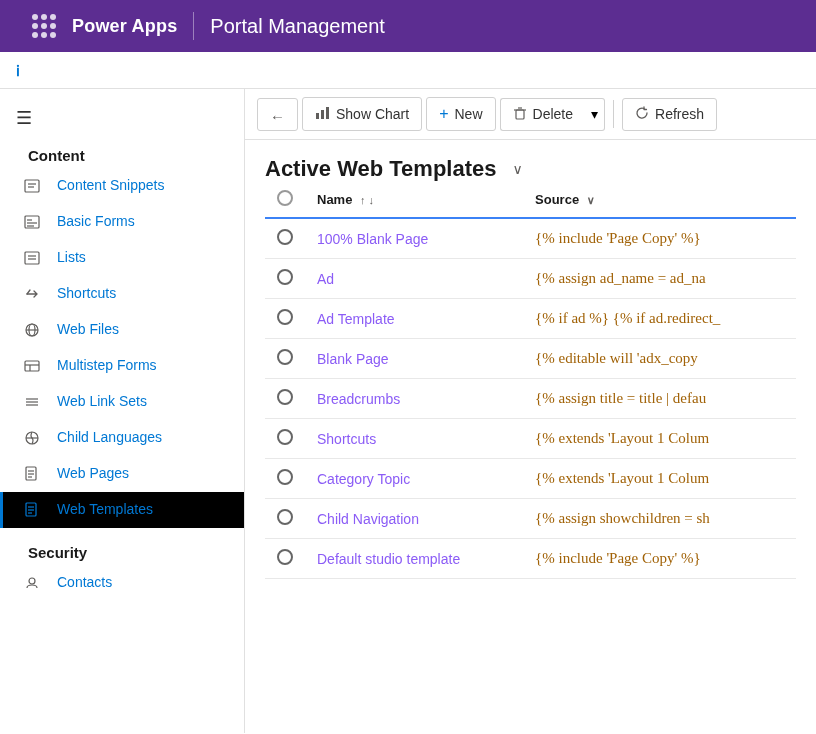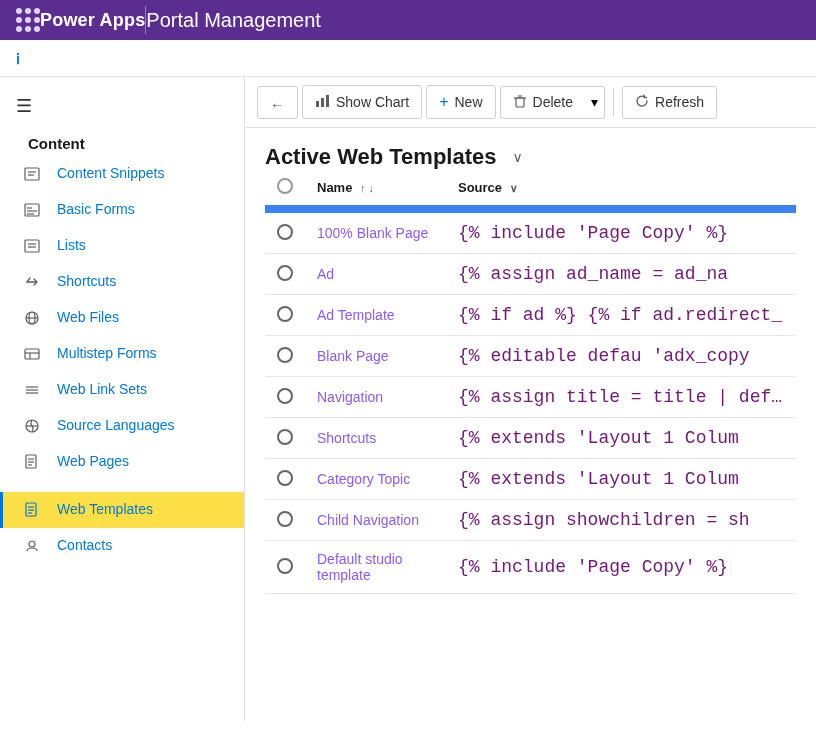--- a/index.html
+++ b/index.html
@@ -1,24 +1,25 @@
 <!DOCTYPE html>
 <html><head>
   <meta charset="utf-8">
   <style>
     * { box-sizing: border-box; margin: 0; padding: 0; }
     body { font-family: 'Segoe UI', Arial, sans-serif; font-size: 14px; background: #fff; width: 816px; height: 734px; overflow: hidden; }
 
     
     .header-bar {
       background: #5c2d91;
-      height: 40px;
-      display: flex;
-      align-items: center;
-      padding: 0 16px;
+      height: 52px;
+      display: flex;
+      align-items: center;
+      padding: 0 32px;
+      gap: 16px;
     }
     .header-dots {
       display: grid;
       grid-template-columns: repeat(3, 6px);
       gap: 3px;
     }
     .header-dots span {
       width: 6px;
       height: 6px;
       background: rgba(255,255,255,0.8);
@@ -91,24 +92,23 @@
       align-items: flex-start;
       gap: 16px;
       padding: 9px 20px;
       cursor: pointer;
       color: #0078d4;
       font-size: 14px;
       border-left: 3px solid transparent;
     }
     .sidebar-item.active {
       border-left: 3px solid #0078d4;
-      background: #fde047;
+      background: #000000;
       color: #0078d4;
       font-weight: 500;
-      margin-top: 12px;
     }
     .sidebar-item-icon {
       width: 18px;
       height: 18px;
       display: flex;
       align-items: center;
       justify-content: center;
       font-size: 14px;
       color: #605e5c;
       flex-shrink: 0;
@@ -192,21 +192,21 @@
       font-size: 14px;
       cursor: pointer;
     }
 
     
     .data-table {
       width: 100%;
       border-collapse: collapse;
     }
     .data-table thead tr {
-      border-bottom: 8px solid #3b82f6;
+      border-bottom: 2px solid #3b82f6;
     }
     .data-table th {
       text-align: left;
       padding: 8px 12px;
       font-size: 13px;
       font-weight: 600;
       color: #1a1a1a;
       white-space: nowrap;
     }
     .data-table th .sort-icons { font-size: 11px; color: #605e5c; margin-left: 4px; }
@@ -217,23 +217,23 @@
       padding: 10px 12px;
       font-size: 14px;
       color: #333;
     }
     .data-table td.name-cell a {
       color: #8b5cf6;
       text-decoration: none;
       cursor: pointer;
     }
     .data-table td.source-cell {
-      color: #701a75;
-      font-family: Liberation Mono, monospace;
-      font-size: 18px;
+      color: #a16207;
+      font-family: Liberation Serif, serif;
+      font-size: 15px;
       max-width: 350px;
       overflow: hidden;
       text-overflow: ellipsis;
       white-space: nowrap;
     }
     .row-selector {
       width: 40px;
       text-align: center;
     }
     .row-radio {
@@ -355,21 +355,21 @@
     </div>
 
     <div class="sidebar-item">
       <span class="sidebar-item-icon">
         <svg width="16" height="16" viewBox="0 0 16 16" fill="none">
             <circle cx="8" cy="8" r="6" stroke="#605e5c" stroke-width="1.2"></circle>
             <path d="M8 2 Q6 6 8 8 Q10 10 8 14" stroke="#605e5c" stroke-width="1.2" fill="none"></path>
             <line x1="2" y1="8" x2="14" y2="8" stroke="#605e5c" stroke-width="1.2"></line>
           </svg>
       </span>
-      <span>Source Languages</span>
+      <span>Child Languages</span>
     </div>
 
     <div class="sidebar-item">
       <span class="sidebar-item-icon">
         <svg width="16" height="16" viewBox="0 0 16 16" fill="none">
             <rect x="2" y="1" width="10" height="13" rx="1" stroke="#605e5c" stroke-width="1.2"></rect>
             <line x1="4" y1="5" x2="10" y2="5" stroke="#605e5c" stroke-width="1.2"></line>
             <line x1="4" y1="8" x2="10" y2="8" stroke="#605e5c" stroke-width="1.2"></line>
             <line x1="4" y1="11" x2="8" y2="11" stroke="#605e5c" stroke-width="1.2"></line>
           </svg>
@@ -382,20 +382,21 @@
         <svg width="16" height="16" viewBox="0 0 16 16" fill="none">
             <rect x="2" y="1" width="10" height="13" rx="1" stroke="#0078d4" stroke-width="1.2"></rect>
             <line x1="4" y1="5" x2="10" y2="5" stroke="#0078d4" stroke-width="1.2"></line>
             <line x1="4" y1="8" x2="10" y2="8" stroke="#0078d4" stroke-width="1.2"></line>
             <line x1="4" y1="11" x2="8" y2="11" stroke="#0078d4" stroke-width="1.2"></line>
           </svg>
       </span>
       <span>Web Templates</span>
     </div>
 
+    <div class="sidebar-section-label security">Security</div>
 
     <div class="sidebar-item">
       <span class="sidebar-item-icon">
         <svg width="16" height="16" viewBox="0 0 16 16" fill="none">
             <circle cx="8" cy="6" r="3" stroke="#605e5c" stroke-width="1.2"></circle>
             <path d="M3 13 Q3 10 8 10 Q13 10 13 13" stroke="#605e5c" stroke-width="1.2" fill="none"></path>
           </svg>
       </span>
       <span>Contacts</span>
     </div>
@@ -503,28 +504,28 @@
     </td>
     <td class="source-cell">{% if ad %} {% if ad.redirect_</td>
   </tr>
             <tr>
     <td class="row-selector">
       <span class="row-radio"></span>
     </td>
     <td class="name-cell">
       <a>Blank Page</a>
     </td>
-    <td class="source-cell">{% editable defau 'adx_copy</td>
-  </tr>
-            <tr>
-    <td class="row-selector">
-      <span class="row-radio"></span>
-    </td>
-    <td class="name-cell">
-      <a>Navigation</a>
+    <td class="source-cell">{% editable will 'adx_copy</td>
+  </tr>
+            <tr>
+    <td class="row-selector">
+      <span class="row-radio"></span>
+    </td>
+    <td class="name-cell">
+      <a>Breadcrumbs</a>
     </td>
     <td class="source-cell">{% assign title = title | defau</td>
   </tr>
             <tr>
     <td class="row-selector">
       <span class="row-radio"></span>
     </td>
     <td class="name-cell">
       <a>Shortcuts</a>
     </td>

